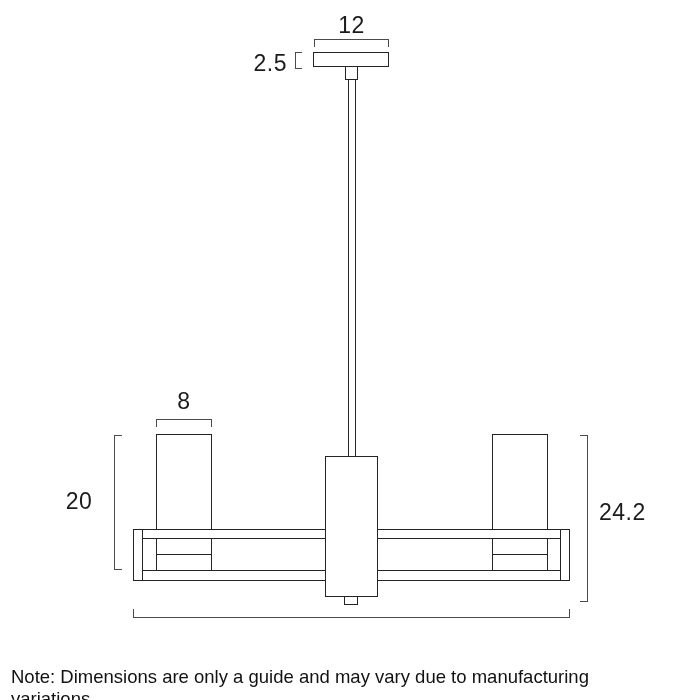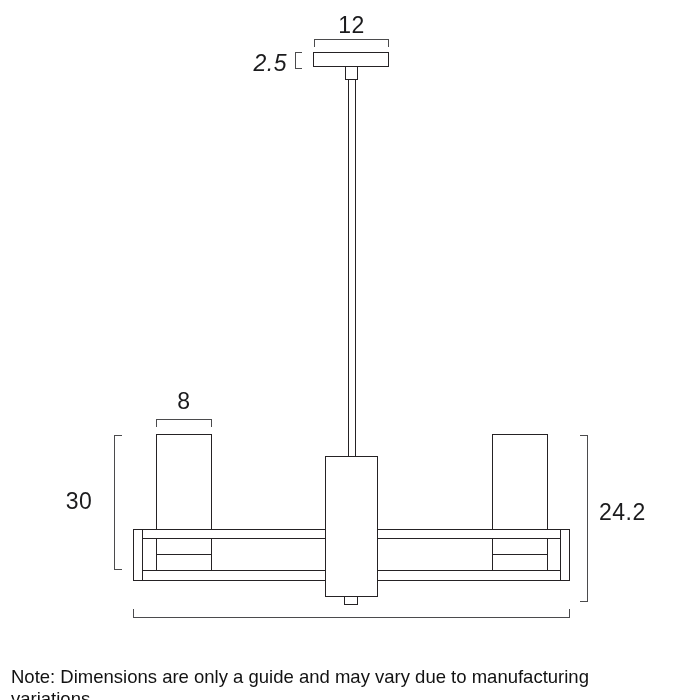--- a/index.html
+++ b/index.html
@@ -30,21 +30,21 @@
   .dim { position:absolute; box-sizing:border-box; border-color:#4b4b4d; border-style:solid; border-width:0; }
   .dim-label {
     position:absolute; color:#1b1b1d; font-size:23px; line-height:1.1;
     letter-spacing:0.5px; white-space:nowrap; z-index:7;
   }
   #dim-12         { left:314px; top:39px;  width:75px;  height:8px;
                     border-top-width:1.3px; border-left-width:1.3px; border-right-width:1.3px; }
   #dim-12-label   { left:314px; top:13px;  width:75px;  text-align:center; }
   #dim-25-bracket { left:295px; top:52px;  width:7px;   height:17px;
                     border-left-width:1.3px; border-top-width:1.3px; border-bottom-width:1.3px; }
-  #dim-25-label   { left:235px; top:51px;  width:52px;  text-align:right;font-style:italic; }
+  #dim-25-label   { left:235px; top:51px;  width:52px;  text-align:right; }
   #dim-8          { left:156px; top:419px; width:56px;  height:8px;
                     border-top-width:1.3px; border-left-width:1.3px; border-right-width:1.3px; }
   #dim-8-label    { left:156px; top:389px; width:56px;  text-align:center; }
   #dim-20-bracket { left:114px; top:435px; width:8px;   height:135px;
                     border-left-width:1.3px; border-top-width:1.3px; border-bottom-width:1.3px; }
   #dim-20-label   { left:52px;  top:489px; width:54px;  text-align:center; }
   #dim-242-bracket{ left:580px; top:435px; width:8px;   height:167px;
                     border-right-width:1.3px; border-top-width:1.3px; border-bottom-width:1.3px; }
   #dim-242-label  { left:599px; top:500px; }
   #dim-65         { left:133px; top:609px; width:437px; height:9px;
@@ -84,21 +84,21 @@
   <div class="dim" id="dim-12"></div>
   <div class="dim-label" id="dim-12-label">12</div>
 
   <div class="dim" id="dim-25-bracket"></div>
   <div class="dim-label" id="dim-25-label">2.5</div>
 
   <div class="dim" id="dim-8"></div>
   <div class="dim-label" id="dim-8-label">8</div>
 
   <div class="dim" id="dim-20-bracket"></div>
-  <div class="dim-label" id="dim-20-label">30</div>
+  <div class="dim-label" id="dim-20-label">20</div>
 
   <div class="dim" id="dim-242-bracket"></div>
   <div class="dim-label" id="dim-242-label">24.2</div>
 
   <div class="dim" id="dim-65"></div>
 
   <div id="note">Note: Dimensions are only a guide and may vary due to manufacturing variations.</div>
 
 </div>
 

